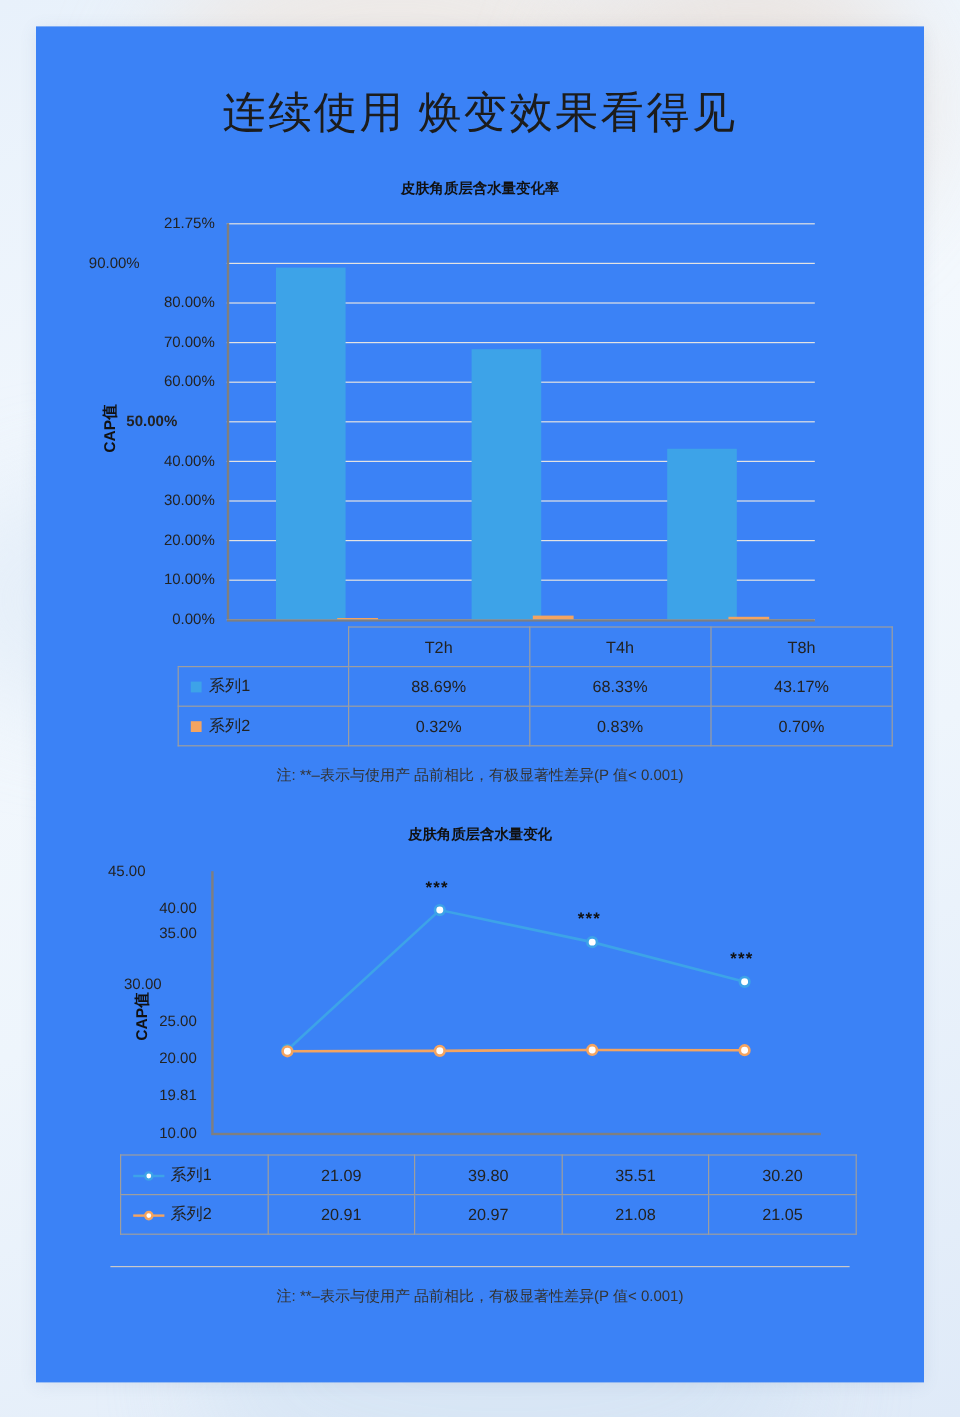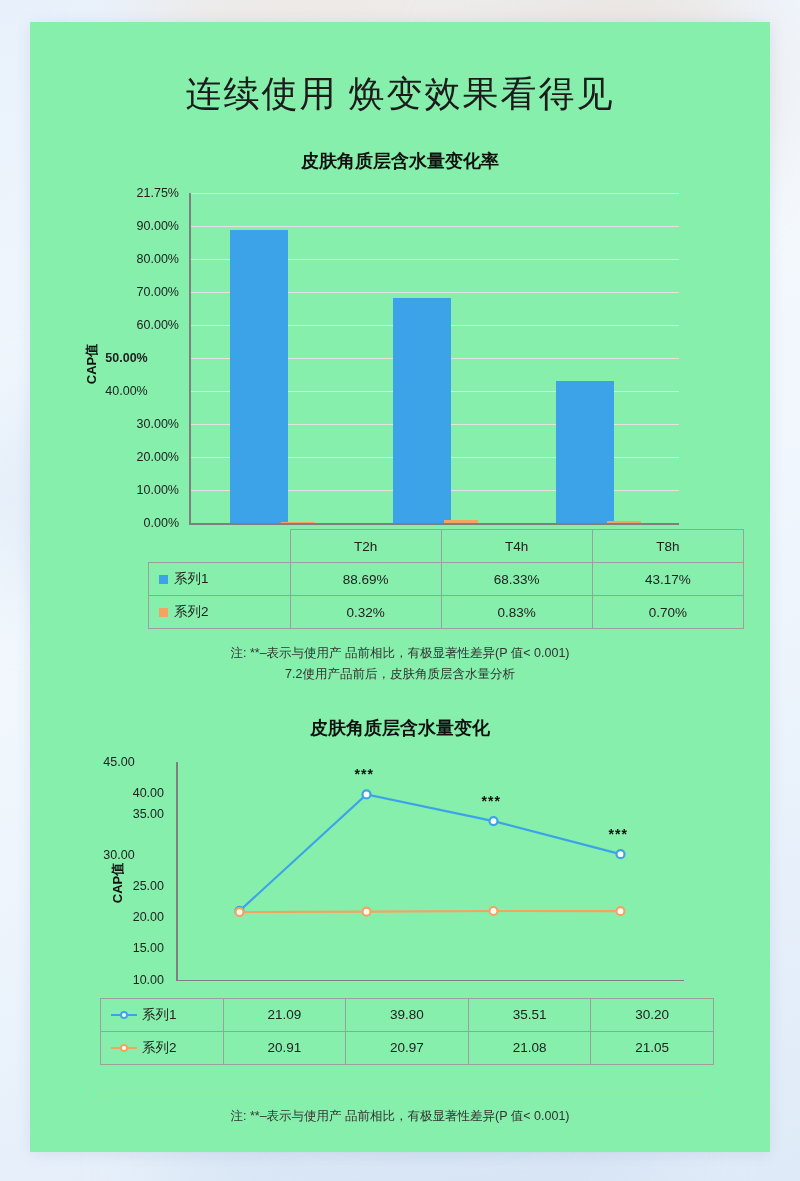--- a/index.html
+++ b/index.html
@@ -12,37 +12,37 @@
   }
   
   .bg-blob{position:absolute;border-radius:50%;filter:blur(40px);opacity:.55;}
   .blob1{width:420px;height:300px;left:120px;top:-60px;background:#f0e2d6;}
   .blob2{width:300px;height:260px;left:470px;top:-40px;background:#e9d8cb;}
   .blob3{width:520px;height:220px;left:160px;bottom:-80px;background:#cfe0f2;}
   .blob4{width:260px;height:200px;left:-60px;top:400px;background:#dbe8f6;}
 
   .card{
     position:absolute;left:30px;top:22px;width:740px;height:1130px;
-    background:#86efac;
+    background:#3b82f6;
     box-shadow:0 2px 14px rgba(80,110,150,.12);
   }
 
   .headline{
     text-align:center;
     font-size:36px;
     letter-spacing:2px;
     color:#1c1c1c;
     font-weight:400;
     margin-top:48px;
     font-family:"Liberation Serif","DejaVu Serif",serif;
   }
 
   .chart-title{
     text-align:center;
-    font-size:18px;
+    font-size:12px;
     font-weight:bold;
     color:#111;
     margin-top:30px;
   }
 
   
   .chart-wrap{position:relative;margin:0 auto;}
 
   .y-axis-label{
     position:absolute;
@@ -125,26 +125,26 @@
   <div class="chart-title">皮肤角质层含水量变化率</div>
 
   <div class="chart-wrap" id="chart1" style="width:640px;height:360px;margin-top:12px;margin-left:44px;">
 
     <div class="y-axis-label" style="left:-2px;top:170px;">CAP值</div>
     <div class="ticks" id="c1-ticks">
         <div class="tick-text" style="top: 338px; width: 105px; left: 0px; text-align: right;">0.00%</div>
         <div class="tick-text" style="top: 305px; width: 105px; left: 0px; text-align: right;">10.00%</div>
         <div class="tick-text" style="top: 272px; width: 105px; left: 0px; text-align: right;">20.00%</div>
         <div class="tick-text" style="top: 239px; width: 105px; left: 0px; text-align: right;">30.00%</div>
-        <div class="tick-text" style="top: 206px; width: 105px; left: 0px; text-align: center;">40.00%</div>
+        <div class="tick-text" style="top: 206px; width: 105px; left: 0px; text-align: right;">40.00%</div>
         <div class="tick-text" style="top: 173px; width: 105px; left: 0px; text-align: center; font-weight: bold;">50.00%</div>
         <div class="tick-text" style="top: 140px; width: 105px; left: 0px; text-align: right;">60.00%</div>
         <div class="tick-text" style="top: 107px; width: 105px; left: 0px; text-align: right;">70.00%</div>
         <div class="tick-text" style="top: 74px; width: 105px; left: 0px; text-align: right;">80.00%</div>
-        <div class="tick-text" style="top: 41px; width: 105px; left: 0px; text-align: right;">90.00%</div>
+        <div class="tick-text" style="top: 41px; width: 105px; left: 0px; text-align: left;">90.00%</div>
         <div class="tick-text" style="top: 8px; width: 105px; left: 0px; text-align: right;">21.75%</div>
       </div>
     <div id="c1-plot" style="position:absolute;left:115px;top:8px;width:490px;height:330px;">
         <div class="gridline" style="top: 330px; left: 0px; width: 490px;"></div>
         <div class="gridline" style="top: 297px; left: 0px; width: 490px;"></div>
         <div class="gridline" style="top: 264px; left: 0px; width: 490px;"></div>
         <div class="gridline" style="top: 231px; left: 0px; width: 490px;"></div>
         <div class="gridline" style="top: 198px; left: 0px; width: 490px;"></div>
         <div class="gridline" style="top: 165px; left: 0px; width: 490px;"></div>
         <div class="gridline" style="top: 132px; left: 0px; width: 490px;"></div>
@@ -181,36 +181,35 @@
       <td class="label"><span class="swatch sw-orange"></span><span>系列2</span></td>
       <td>0.32%</td>
       <td>0.83%</td>
       <td>0.70%</td>
     </tr>
   </tbody>
     </table>
 
   <div class="note">
     <div>注: **–表示与使用产 品前相比，有极显著性差异(P 值&lt; 0.001)</div>
-    <div>7.2使用产品前后，皮肤角质层含水量分析</div>
   </div>
 
   <div class="chart-title" style="">皮肤角质层含水量变化</div>
 
   <div class="chart-wrap" id="chart2" style="width:640px;height:250px;margin-top:14px;margin-left:44px;">
     <div class="y-axis-label" style="left:24px;top:120px;">CAP值</div>
     <div class="ticks" id="c2-ticks">
         <div class="tick-text" style="top: 226px; width: 90px; left: 0px; text-align: right;">10.00</div>
-        <div class="tick-text" style="top: 194.857px; width: 90px; left: 0px; text-align: right;">15.00</div>
+        <div class="tick-text" style="top: 194.857px; width: 90px; left: 0px; text-align: right;">19.81</div>
         <div class="tick-text" style="top: 163.714px; width: 90px; left: 0px; text-align: right;">20.00</div>
         <div class="tick-text" style="top: 132.571px; width: 90px; left: 0px; text-align: right;">25.00</div>
         <div class="tick-text" style="top: 101.429px; width: 90px; left: 0px; text-align: center;">30.00</div>
         <div class="tick-text" style="top: 60px; width: 90px; left: 0px; text-align: right;">35.00</div>
         <div class="tick-text" style="top: 39.1429px; width: 90px; left: 0px; text-align: right;">40.00</div>
-        <div class="tick-text" style="top: 8px; width: 90px; left: 0px; text-align: center;">45.00</div>
+        <div class="tick-text" style="top: 8px; width: 90px; left: 16px; text-align: left;">45.00</div>
       </div>
     <div id="c2-plot" style="position:absolute;left:102px;top:8px;width:508px;height:218px;">
         <div class="axis-line" style="left: 0px; top: 0px; width: 1.5px; height: 218px;"></div>
         <div class="axis-line" style="left: 0px; top: 218px; width: 508px; height: 1.5px;"></div>
         <svg width="508" height="220" style="position: absolute; left: 0px; top: 0px;">
           <polyline points="63.5,148.92514285714287 190.5,32.38857142857145 317.5,59.10914285714287 444.5,92.18285714285716" fill="none" stroke="#3da3e8" stroke-width="2.2"></polyline>
           <circle cx="63.5" cy="148.92514285714287" r="4" fill="#fff" stroke="#3da3e8" stroke-width="2.2"></circle>
           <circle cx="190.5" cy="32.38857142857145" r="4" fill="#fff" stroke="#3da3e8" stroke-width="2.2"></circle>
           <circle cx="317.5" cy="59.10914285714287" r="4" fill="#fff" stroke="#3da3e8" stroke-width="2.2"></circle>
           <circle cx="444.5" cy="92.18285714285716" r="4" fill="#fff" stroke="#3da3e8" stroke-width="2.2"></circle>

